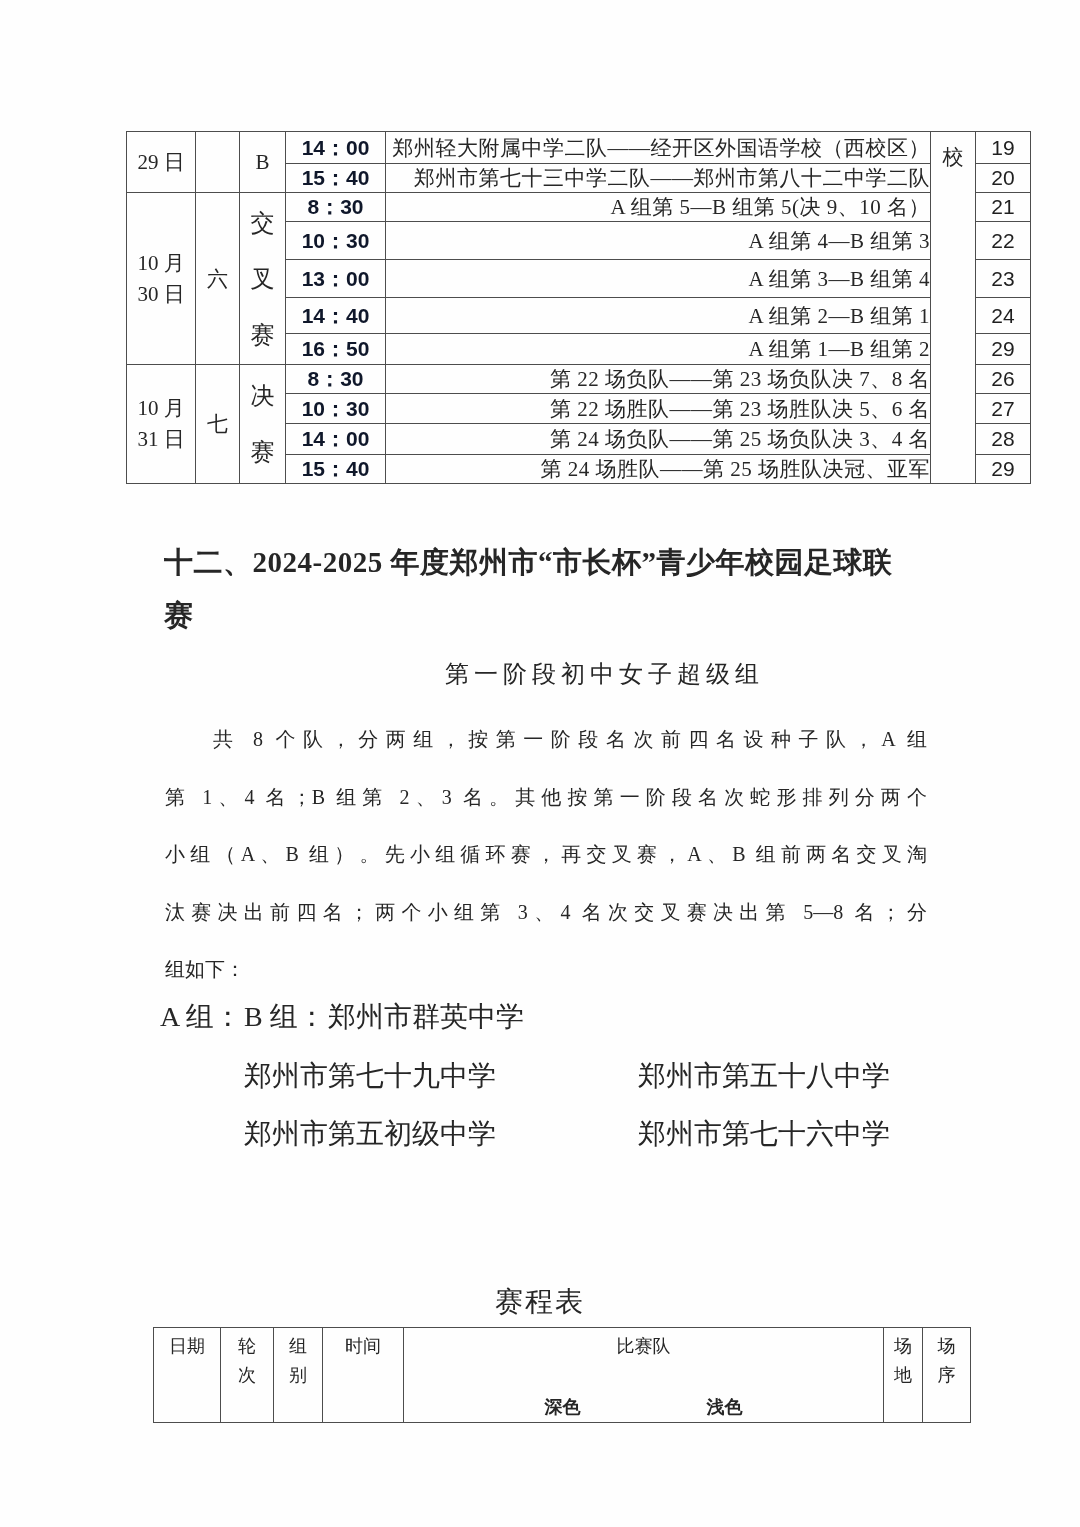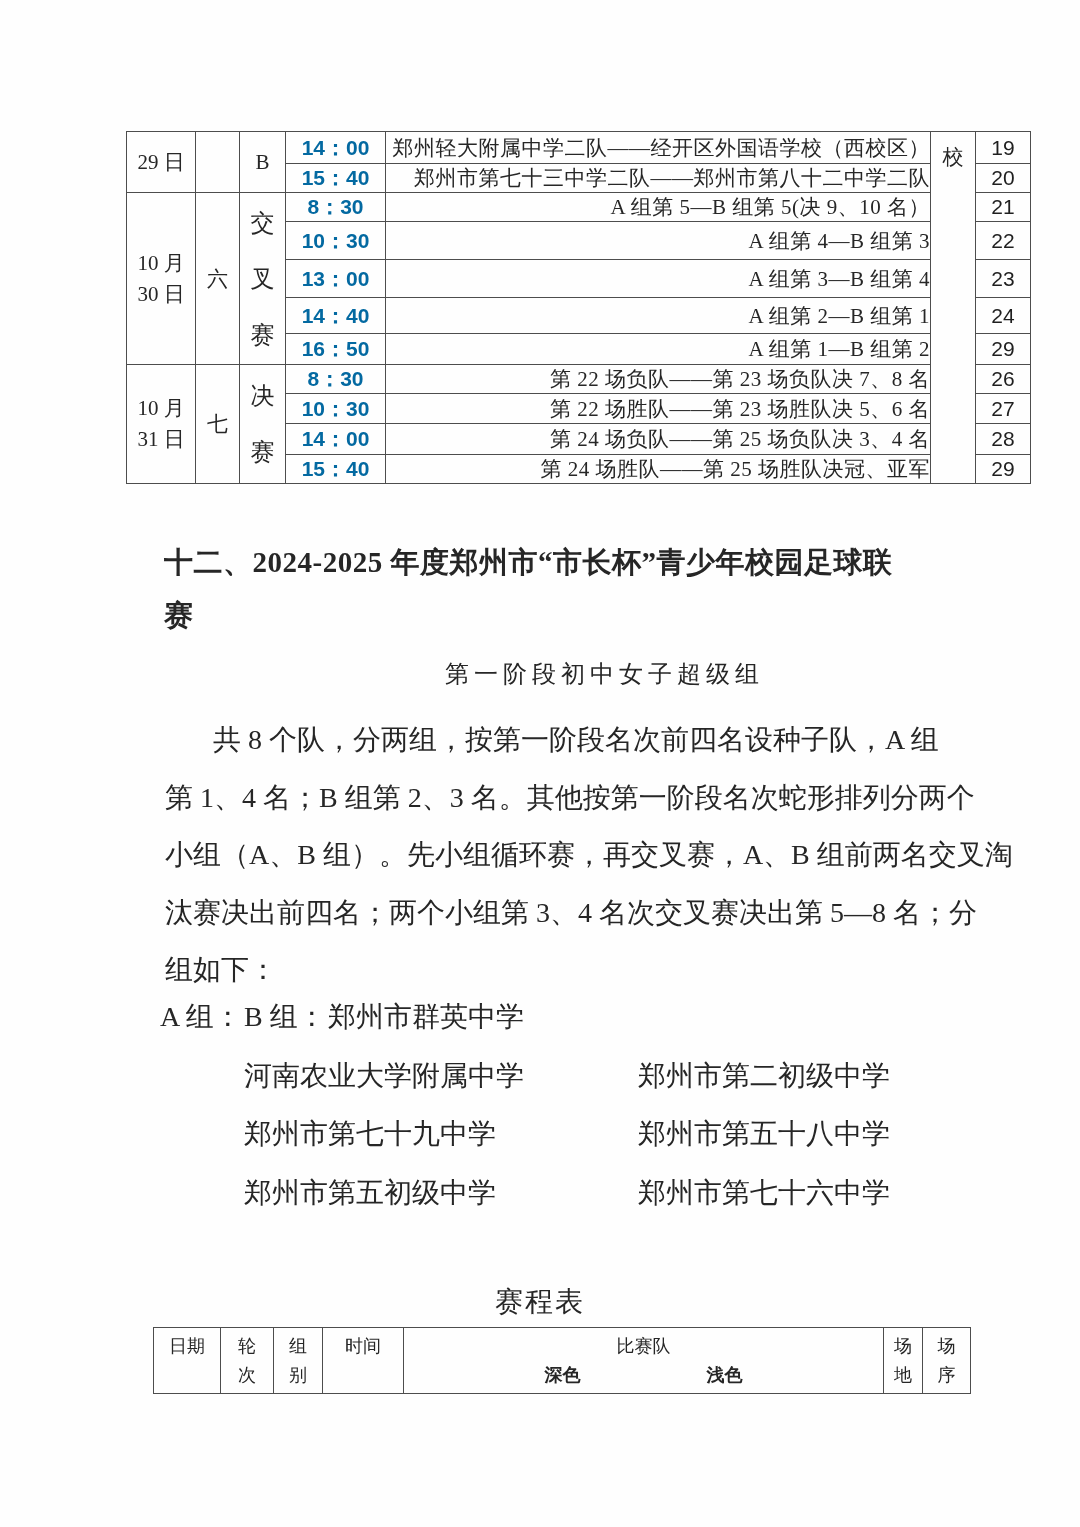--- a/index.html
+++ b/index.html
@@ -17,55 +17,55 @@
        padding:0; overflow:hidden; }
 
   .top-table-wrap { position:absolute; left:126px; top:131px; }
   .top-table td { font-size:21px; }
   .c-date  { font-size:22px; }
   .c-date div { line-height:31px; }
   .c-round { font-size:23px; }
   .c-group { font-size:23px; }
   .v-group div { line-height:56px; font-size:24px; }
   .c-time  { font-family:"Liberation Sans","DejaVu Sans",sans-serif;
-             font-weight:600; font-size:20px; color:#0369a1; }
+             font-weight:600; font-size:20px; color:#0f172a; }
   .c-match { font-size:21px; letter-spacing:0.5px;text-align:right; }
   .c-num   { font-family:"Liberation Sans","DejaVu Sans",sans-serif;
              font-weight:400; font-size:20px; color:#1f1f1f; }
   .c-venue { vertical-align:top; padding-top:11px; font-size:23px; }
 
   
   .heading-l1 { position:absolute; left:164px; top:543px; width:790px;
                 font-size:29px; font-weight:600; white-space:nowrap; letter-spacing:0.5px; }
   .heading-l2 { position:absolute; left:164px; top:596px;
                 font-size:29px; font-weight:600; }
   .subheading { position:absolute; left:445px; top:658px;
                 font-size:24px; letter-spacing:5px; white-space:nowrap; }
 
-  .para { position:absolute; left:165px; top:711px; width:762px; font-size:28px; }
+  .para { position:absolute; left:165px; top:711px; width:762px; font-size:20px; }
   .para-line { height:57.5px; line-height:57.5px; white-space:nowrap;
                text-align:justify; text-align-last:justify; }
   .para-line.indent { text-indent:48px; }
   .para-line.no-just { text-align:left; text-align-last:left; }
 
   
   .groups { position:absolute; left:160px; top:988px; width:800px; font-size:28px; }
   .group-row { display:flex; height:58.5px; line-height:58.5px; }
   .g-label-a { width:84px;  flex:none; }
   .g-team-a  { width:310px; flex:none; }
   .g-label-b { width:84px;  flex:none; }
   .g-team-b  { flex:1; }
 
   
   .table-title { position:absolute; left:495px; top:1283px;
                  font-size:28px; letter-spacing:2px; }
   .bottom-table-wrap { position:absolute; left:153px; top:1327px; }
   .bottom-table td { vertical-align:top; padding-top:4px;
                      font-size:18px; line-height:29px; }
-  .teams-sub { display:flex; justify-content:center; gap:126px; font-weight:700; }
+  .teams-sub { display:flex; justify-content:center; gap:126px; font-weight:700;margin-top:32px; }
 </style>
 </head>
 <body>
 
 <div class="page">
 
   <div class="top-table-wrap">
     <table class="top-table">
       <colgroup>
         <col style="width:69px">
@@ -174,26 +174,20 @@
   </div>
 
   <div class="groups">
     <div class="group-row">
       <span class="g-label-a">A 组：</span>
       <span class="g-label-b">B 组：</span>
       <span class="g-team-b">郑州市群英中学</span>
     </div>
     <div class="group-row">
       <span class="g-label-a"></span>
-      <span class="g-team-a">河南农业大学附属中学</span>
-      <span class="g-label-b"></span>
-      <span class="g-team-b">郑州市第二初级中学</span>
-    </div>
-    <div class="group-row">
-      <span class="g-label-a"></span>
       <span class="g-team-a">郑州市第七十九中学</span>
       <span class="g-label-b"></span>
       <span class="g-team-b">郑州市第五十八中学</span>
     </div>
     <div class="group-row">
       <span class="g-label-a"></span>
       <span class="g-team-a">郑州市第五初级中学</span>
       <span class="g-label-b"></span>
       <span class="g-team-b">郑州市第七十六中学</span>
     </div>

